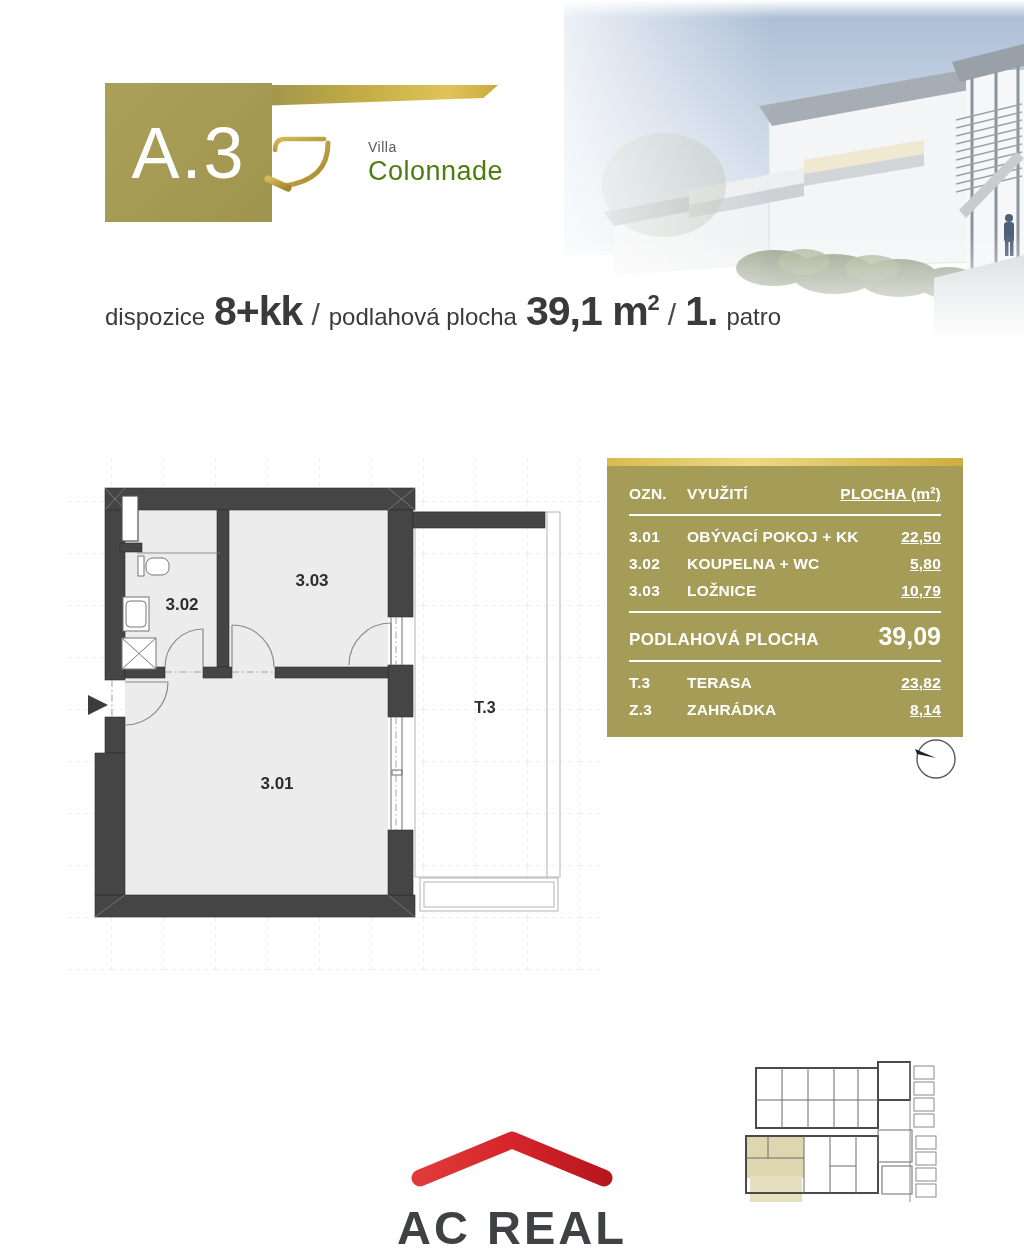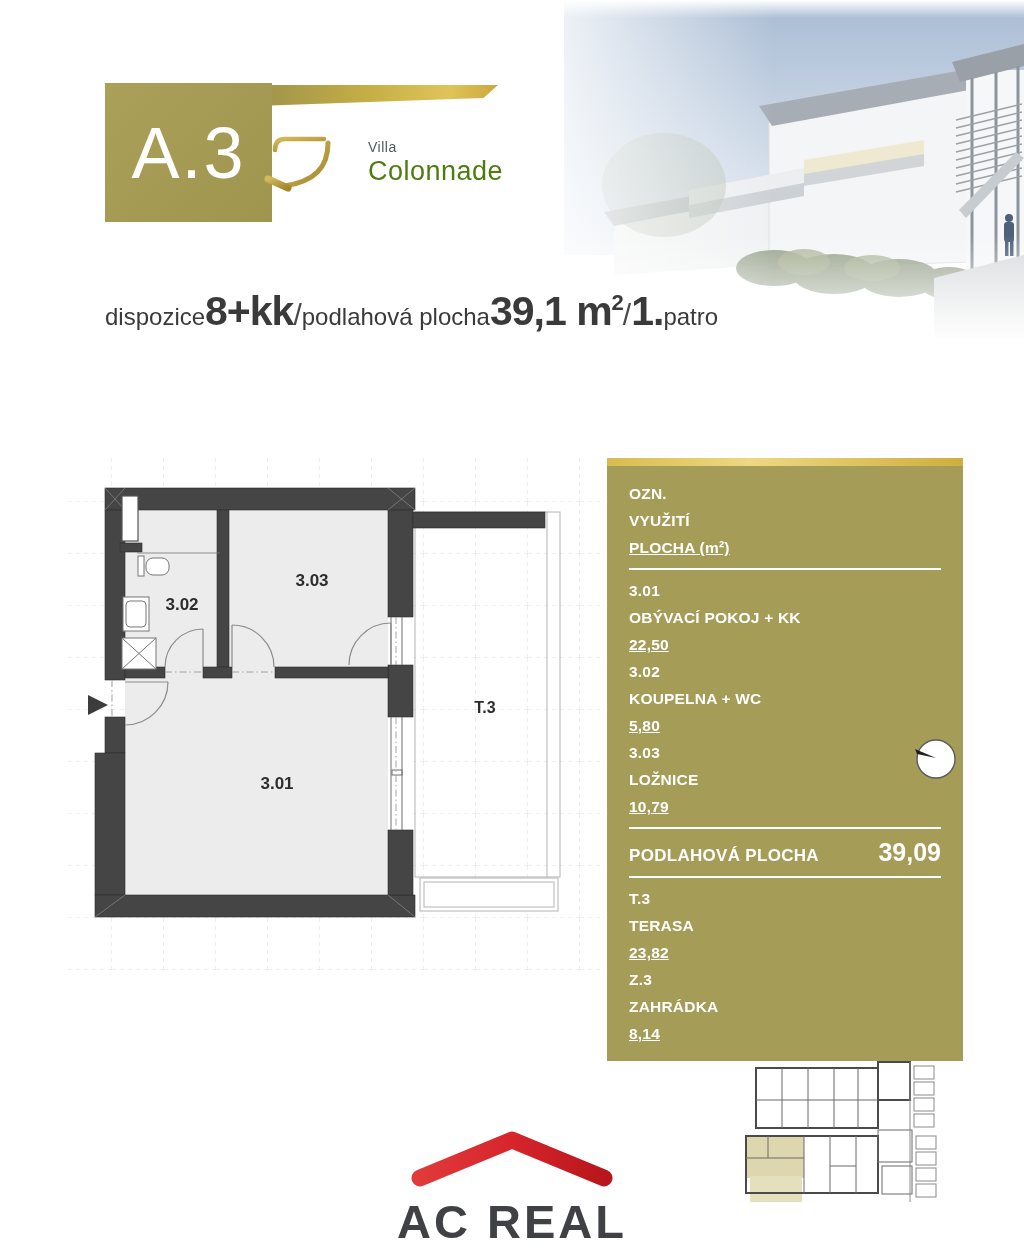--- a/index.html
+++ b/index.html
@@ -18,51 +18,51 @@
   .gold-band{
     position:absolute;left:256px;top:85px;width:242px;height:21px;z-index:2;
     background:linear-gradient(90deg,#9d934d,#c4ad45 45%,#dfc45a 80%,#caa93c);
     clip-path:polygon(0 0,100% 0,94% 62%,0 100%);
   }
   .villa-logo{position:absolute;left:262px;top:130px;z-index:3;display:flex;align-items:center;gap:24px;}
   .villa-text .small{font-size:14px;color:#555a60;letter-spacing:.5px;}
   .villa-text .big{font-size:27px;color:#4d7c0f;letter-spacing:.5px;margin-top:1px;}
   
   .summary{
-    position:absolute;left:105px;top:288px;display:flex;align-items:baseline;
+    position:absolute;left:105px;top:288px;display:flex;align-items:baseline;gap:9px;
     white-space:nowrap;z-index:3;color:#3a3a3a;
   }
   .summary .sm{font-size:24px;}
   .summary .lg{font-size:41px;font-weight:700;letter-spacing:-1px;}
   .summary .sep{font-size:30px;font-weight:400;color:#4a4a4a;}
   .summary sup{font-size:22px;font-weight:700;}
   
   .plan{position:absolute;left:60px;top:450px;}
   
   .areas{
     position:absolute;left:607px;top:458px;width:356px;background:#a59c58;
     padding:0 0 14px 0;z-index:3;
   }
   .areas .strip{height:8px;background:linear-gradient(90deg,#d9bc50,#edd883 40%,#cfae3f);}
   .areas .inner{padding:14px 22px 0 22px;color:#fff;}
-  .trow{display:flex;align-items:baseline;font-weight:700;font-size:15.5px;line-height:27px;letter-spacing:.2px;flex-direction:column;}
+  .trow{display:flex;align-items:baseline;font-weight:700;font-size:15.5px;line-height:27px;letter-spacing:.2px;}
   .trow .c-id{width:58px;flex:none;}
   .trow .c-use{flex:1;}
   .trow .c-area{flex:none;text-align:right;text-decoration:underline;}
   .tsep{border:none;border-top:2px solid #ffffff;margin:7px 0;}
   .total-row{display:flex;justify-content:space-between;align-items:baseline;padding:2px 0;}
   .total-row .lbl{font-size:17px;font-weight:700;letter-spacing:.3px;}
   .total-row .val{font-size:25px;font-weight:700;}
   
   .compass{position:absolute;left:903px;top:733px;z-index:3;}
   
   .miniplan{position:absolute;left:726px;top:1058px;z-index:3;}
   
   .acreal{position:absolute;left:0;right:0;top:1128px;display:flex;flex-direction:column;align-items:center;z-index:3;}
-  .acreal .brand{font-size:47px;font-weight:700;color:#404144;letter-spacing:3px;margin-top:4px;}
+  .acreal .brand{font-size:47px;font-weight:700;color:#404144;letter-spacing:3px;margin-top:10px;}
   .acreal .tagline{font-size:14px;color:#9a9a9a;letter-spacing:7px;margin-top:6px;}
 </style>
 </head>
 <body>
 
 <div class="page">
 
   <div class="render-wrap">
     <svg width="520" height="340" viewBox="0 0 520 340">
       <defs>

